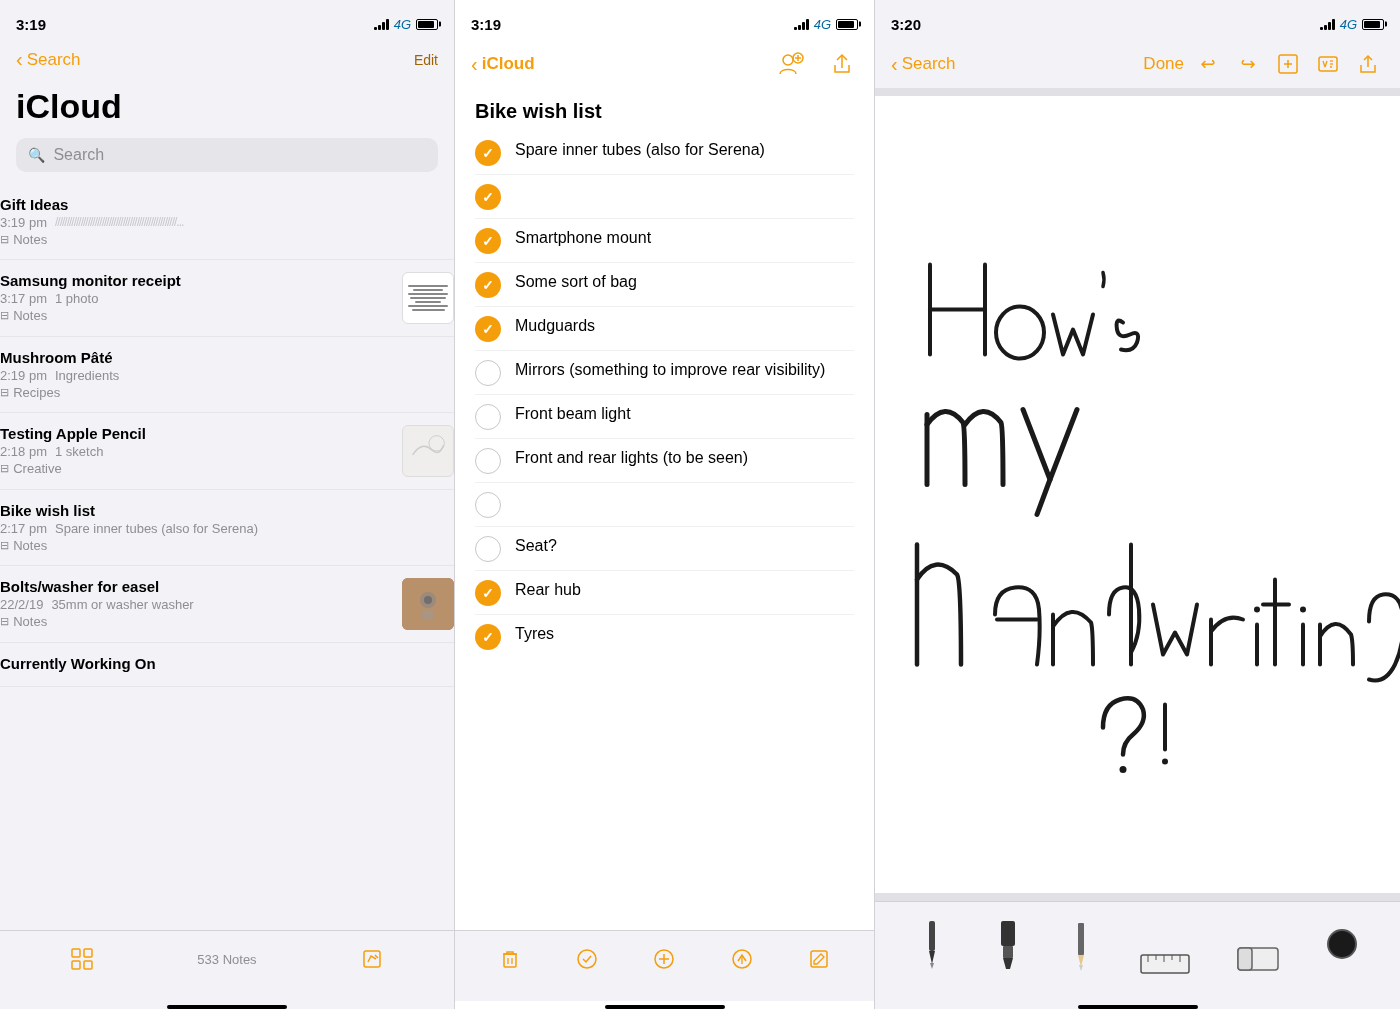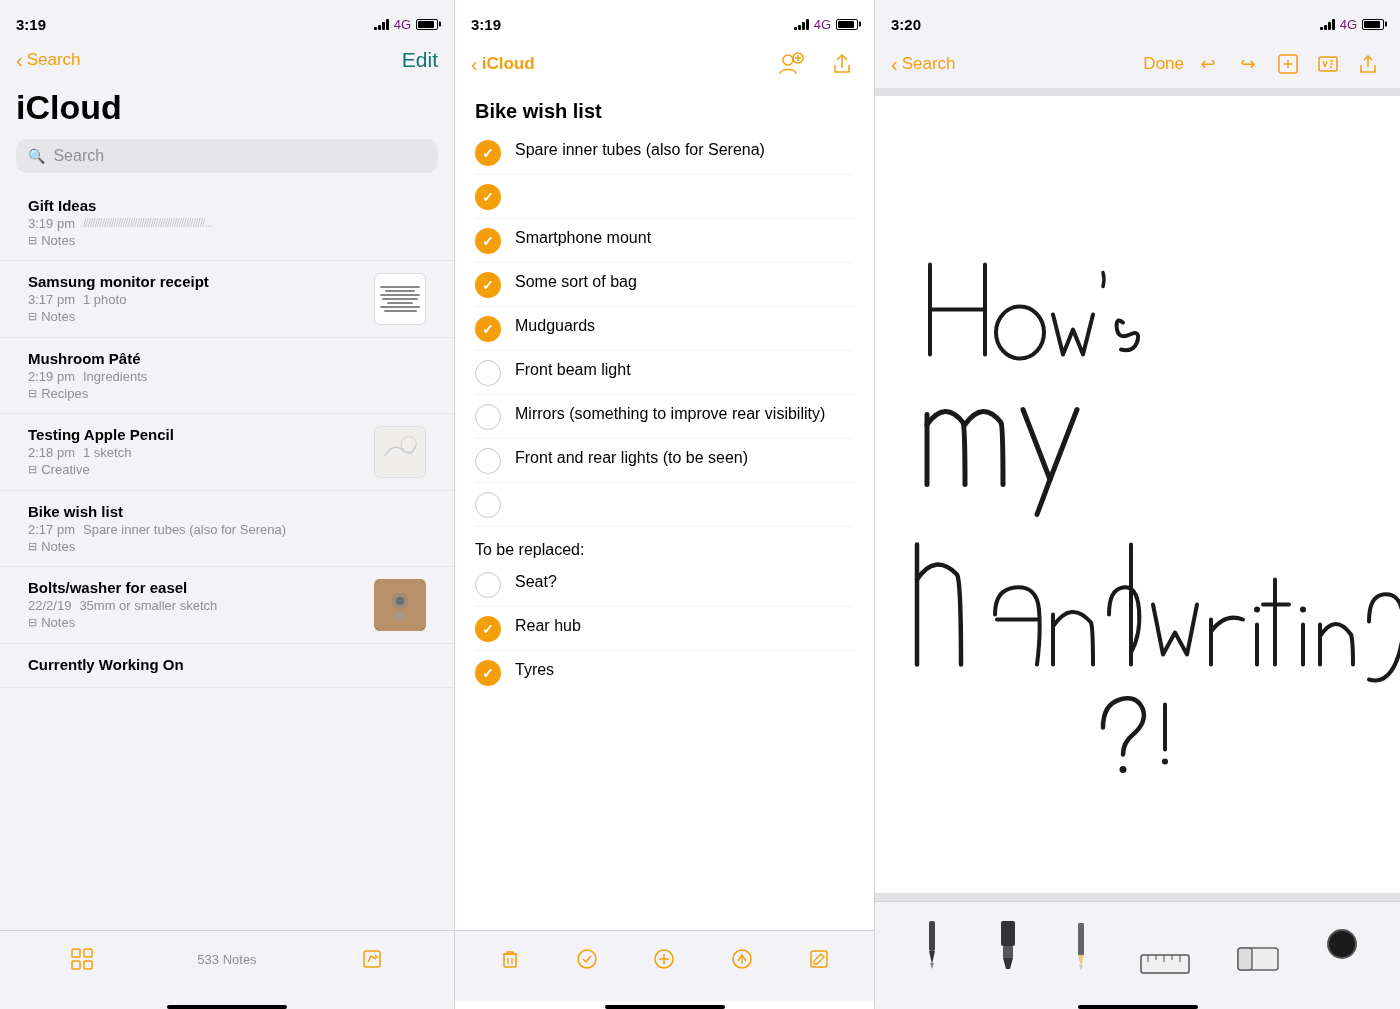--- a/index.html
+++ b/index.html
@@ -39,21 +39,22 @@
       color: #000;
       display: flex;
       align-items: center;
       gap: 4px;
     }
     .status-icons {
       display: flex;
       align-items: center;
       gap: 5px;
       font-size: 12px;
-      color: #701a75;
+      color: #0369a1;
+      font-style: italic;
     }
     .signal-bars {
       display: flex;
       align-items: flex-end;
       gap: 1px;
       height: 12px;
     }
     .signal-bar {
       width: 3px;
       background: #000;
@@ -105,22 +106,22 @@
     .nav-back-arrow {
       font-size: 20px;
       color: #f59e0b;
     }
     .nav-title {
       font-size: 17px;
       font-weight: 600;
       color: #f59e0b;
     }
     .nav-edit {
-      font-size: 21px;
-      color: #0f766e;
+      font-size: 14px;
+      color: #a16207;
       cursor: pointer;
     }
     .nav-icons {
       display: flex;
       gap: 20px;
       align-items: center;
     }
     .nav-icon-btn {
       color: #f59e0b;
       font-size: 20px;
@@ -161,21 +162,21 @@
 
     
     .note-list {
       flex: 1;
       overflow-y: auto;
       overflow-x: hidden;
     }
     .note-item {
       display: flex;
       align-items: flex-start;
-      padding: 12px 28px;
+      padding: 12px 0;
       border-bottom: 1px solid #e5e5ea;
       gap: 12px;
       cursor: pointer;
       background: #f2f2f7;
     }
     .note-content { flex: 1; min-width: 0; }
     .note-title {
       font-size: 15px;
       font-weight: 600;
       color: #000;
@@ -495,21 +496,21 @@
           <span>Notes</span>
         </div>
       </div>
     </div>
 
     <div class="note-item">
       <div class="note-content">
         <div class="note-title">Bolts/washer for easel</div>
         <div class="note-meta">
           <span>22/2/19</span>
-          <span>35mm or smaller sketch</span>
+          <span>35mm or washer washer</span>
         </div>
         <div class="note-folder">
           <span style="font-size:11px;">⊟</span>
           <span>Notes</span>
         </div>
       </div>
       <div class="note-thumb" style="background:#a08060;">
         <svg width="52" height="52" viewBox="0 0 52 52">
           <rect width="52" height="52" fill="#b8906a"></rect>
           <circle cx="26" cy="22" r="8" fill="#888" opacity="0.6"></circle>
@@ -624,39 +625,38 @@
 
     <div class="check-item">
       <div class="check-circle checked">
         <span class="check-checkmark">✓</span>
       </div>
       <span class="check-label">Mudguards</span>
     </div>
 
     <div class="check-item">
       <div class="check-circle unchecked"></div>
+      <span class="check-label">Mirrors (something to improve rear visibility)</span>
+    </div>
+
+    <div class="check-item">
+      <div class="check-circle unchecked"></div>
       <span class="check-label">Front beam light</span>
-    </div>
-
-    <div class="check-item">
-      <div class="check-circle unchecked"></div>
-      <span class="check-label">Mirrors (something to improve rear visibility)</span>
     </div>
 
 
     <div class="check-item">
       <div class="check-circle unchecked"></div>
       <span class="check-label">Front and rear lights (to be seen)</span>
     </div>
 
     <div class="check-item">
       <div class="check-circle unchecked"></div>
     </div>
 
-    <div class="check-section-label">To be replaced:</div>
 
     <div class="check-item">
       <div class="check-circle unchecked"></div>
       <span class="check-label">Seat?</span>
     </div>
 
     <div class="check-item">
       <div class="check-circle checked">
         <span class="check-checkmark">✓</span>
       </div>

